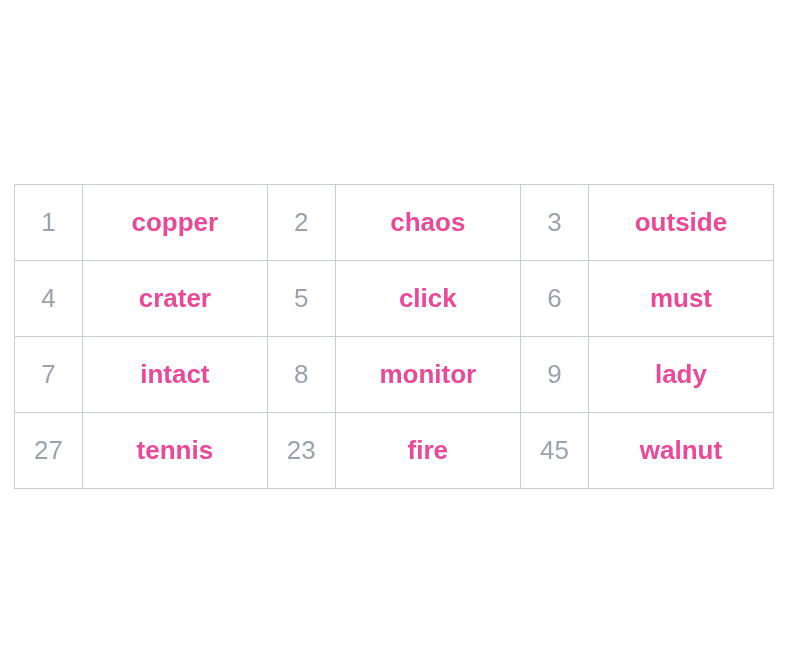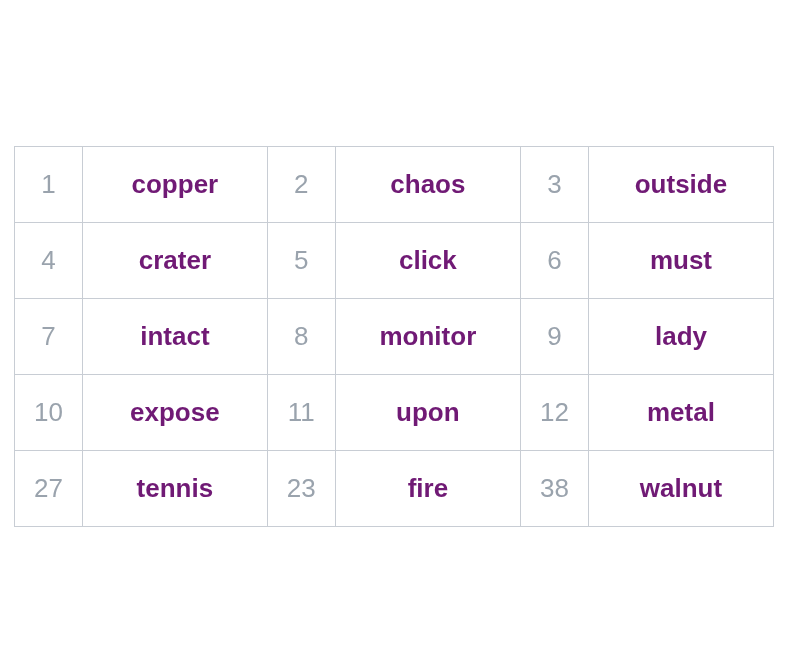--- a/index.html
+++ b/index.html
@@ -36,21 +36,21 @@
       width: 70px;
       font-size: 26px;
       font-weight: 400;
       color: #9aa3ad;
     }
 
     .word-cell {
       width: 190px;
       font-size: 26px;
       font-weight: 600;
-      color: #701a75;
+      color: #ec4899;
     }
   </style>
 </head>
 <body>
 
 <table class="grid-table">
   <tbody id="table-body">
   <tr>
         <td class="num-cell">1</td>
         <td class="word-cell">copper</td>
@@ -69,29 +69,21 @@
       </tr>
       <tr>
         <td class="num-cell">7</td>
         <td class="word-cell">intact</td>
         <td class="num-cell">8</td>
         <td class="word-cell">monitor</td>
         <td class="num-cell">9</td>
         <td class="word-cell">lady</td>
       </tr>
       <tr>
-        <td class="num-cell">10</td>
-        <td class="word-cell">expose</td>
-        <td class="num-cell">11</td>
-        <td class="word-cell">upon</td>
-        <td class="num-cell">12</td>
-        <td class="word-cell">metal</td>
-      </tr>
-      <tr>
         <td class="num-cell">27</td>
         <td class="word-cell">tennis</td>
         <td class="num-cell">23</td>
         <td class="word-cell">fire</td>
-        <td class="num-cell">38</td>
+        <td class="num-cell">45</td>
         <td class="word-cell">walnut</td>
       </tr>
     </tbody>
 </table>
 
 </body></html>

